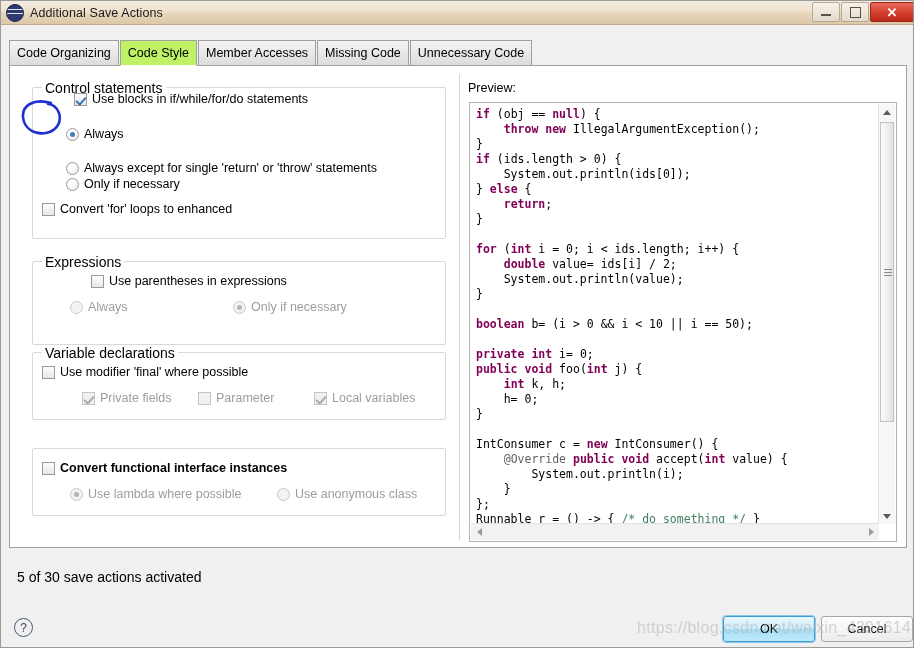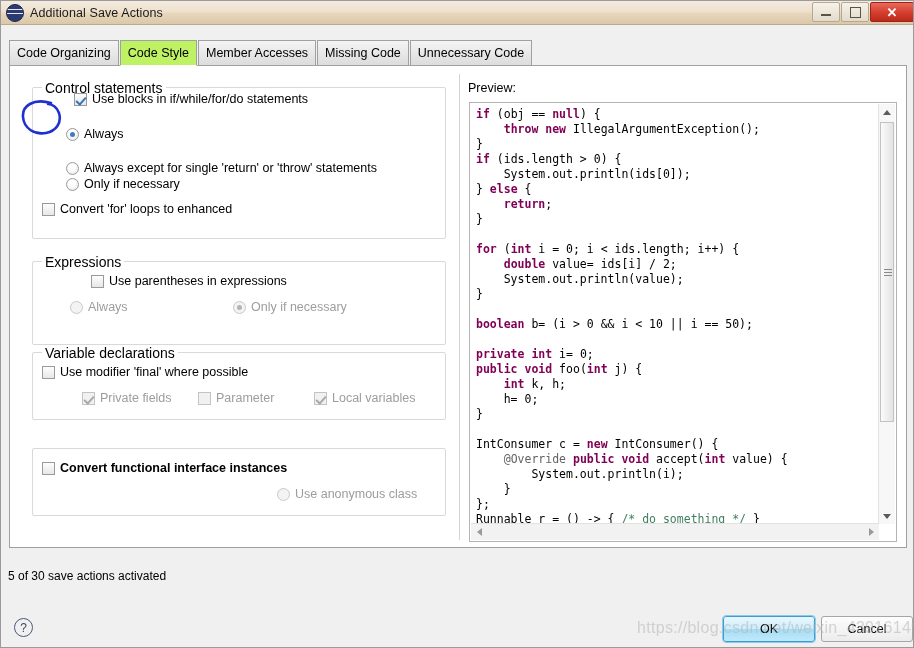--- a/index.html
+++ b/index.html
@@ -247,22 +247,22 @@
   }
   .hscroll .arrow-lf, .hscroll .arrow-rt {
     position: absolute; top: 0; width: 16px; height: 16px;
     display: flex; align-items: center; justify-content: center;
   }
   .hscroll .arrow-lf { left: 0; }
   .hscroll .arrow-rt { right: 0; }
 
   
   .status {
-    position: absolute; left: 7px; top: 568px;
-    font-size: 12px; color: #000;
+    position: absolute; left: 16px; top: 568px;
+    font-size: 14px; color: #000;
   }
   .help-icon {
     position: absolute; left: 13px; top: 617px;
     width: 19px; height: 19px; border-radius: 50%;
     border: 1.5px solid #4a5a76;
     color: #3c4a63; font-size: 12px;
     display: flex; align-items: center; justify-content: center;
     box-sizing: border-box;
   }
   .btn {
@@ -382,20 +382,24 @@
       <div class="ctl disabled" style="left:281px; top:38px;">
         <span class="cbox dis checked"></span>
         <span>Local variables</span>
       </div>
     </div>
 
     <div class="group" style="left:22px; top:382px; width:414px; height:68px;">
       <div class="ctl" style="left:9px; top:12px;font-weight:bold;">
         <span class="cbox"></span>
         <span>Convert functional interface instances</span>
+      </div>
+      <div class="ctl disabled" style="left:37px; top:38px;">
+        <span class="radio dis checked"></span>
+        <span>Use lambda where possible</span>
       </div>
       <div class="ctl disabled" style="left:244px; top:38px;">
         <span class="radio dis"></span>
         <span>Use anonymous class</span>
       </div>
     </div>
   </div>
 
   <svg class="annot-circle" viewBox="0 0 44 36">
     <path d="M30 3 C12 -2, 1 6, 2 17 C3 29, 14 35, 25 33 C35 31, 41 23, 38 13 C36 7, 31 4, 27 4" fill="none" stroke="#1f2fd0" stroke-width="2.6" stroke-linecap="round"></path>

